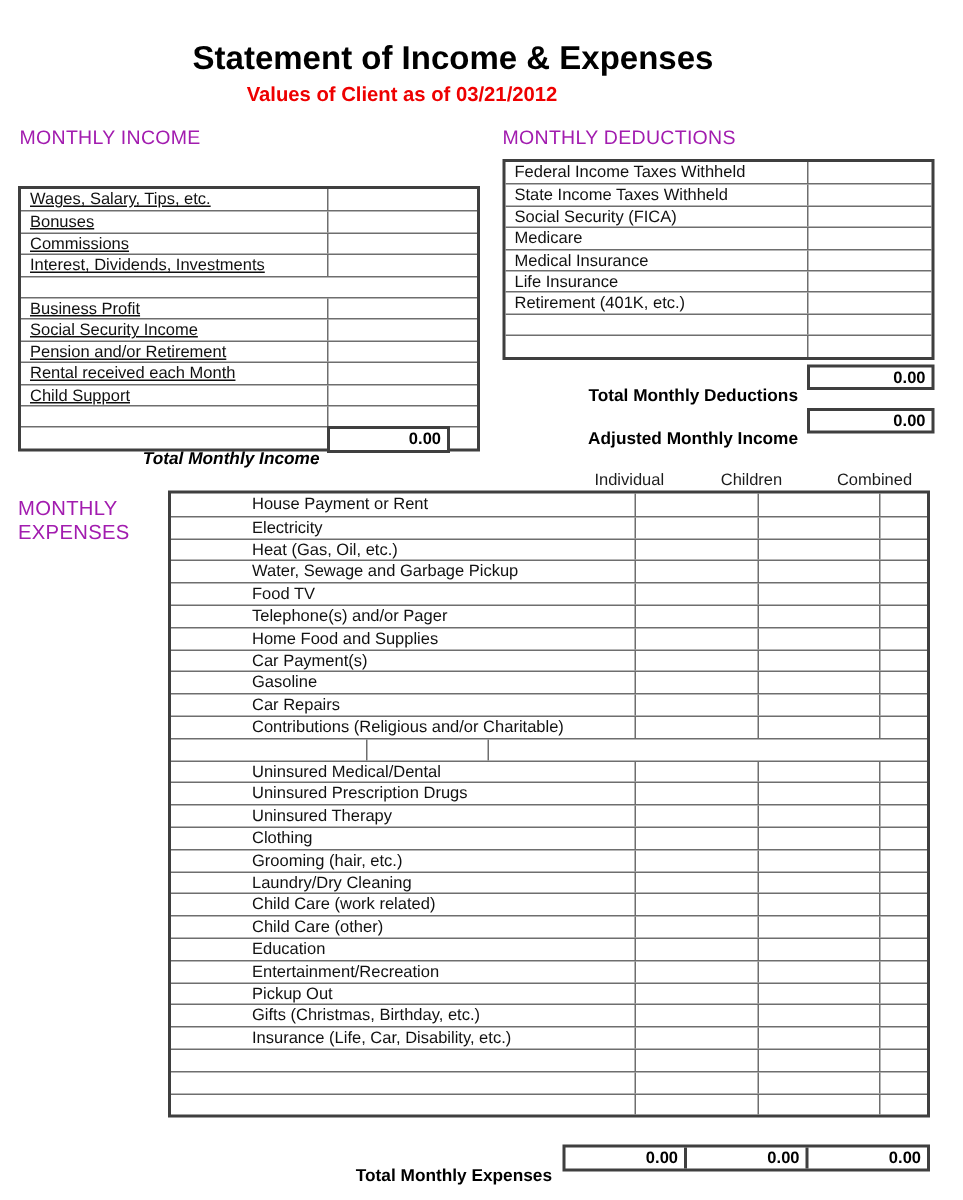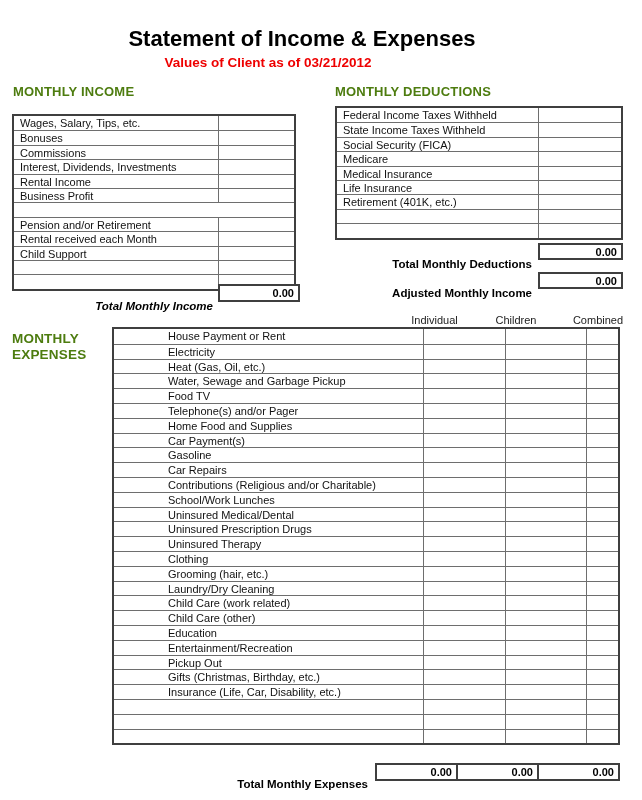--- a/index.html
+++ b/index.html
@@ -16,32 +16,32 @@
   }
   .page-title{
     position:absolute;top:26px;left:0;width:604px;text-align:center;
     font-size:22px;font-weight:bold;color:#000;
   }
   .page-subtitle{
     position:absolute;top:55px;left:0;width:536px;text-align:center;
     font-size:13.5px;font-weight:bold;color:var(--accent-red);
   }
   .section-heading{
-    position:absolute;font-size:13px;font-weight:bold;color:#4d7c0f;
+    position:absolute;font-size:13px;font-weight:normal;color:#a21caf;
     letter-spacing:0.2px;
   }
   #income-heading{left:13px;top:84px;}
   #deductions-heading{left:335px;top:84px;}
   #expenses-heading{left:12px;top:331px;width:100px;line-height:16px;font-size:13.5px;}
 
   .grid-table{
     position:absolute;border:2px solid var(--border-dark);
     box-sizing:border-box;background:#ffffff;
   }
-  #income-table{left:12px;top:114px;width:284px;}
+  #income-table{left:12px;top:124px;width:308px;text-decoration:underline;}
   #deductions-table{left:335px;top:106px;width:288px;}
   #expenses-table{left:112px;top:327px;width:508px;}
 
   .grid-row{display:flex;box-sizing:border-box;border-top:1px solid var(--border-light);}
   .grid-row:first-child{border-top:none;}
   #income-table .grid-row,#deductions-table .grid-row{height:14.4px;}
   #expenses-table .grid-row{height:14.8px;padding-left:48px;}
   .cell{box-sizing:border-box;border-left:1px solid var(--border-light);height:100%;}
   .cell:first-child{border-left:none;}
   .label-cell{
@@ -50,21 +50,21 @@
   }
   #income-table .label-cell{flex:0 0 204px;}
   #income-table .value-cell{flex:1 1 auto;}
   #deductions-table .label-cell{flex:0 0 201px;}
   #deductions-table .value-cell{flex:1 1 auto;}
   #expenses-table .label-cell{flex:0 0 261px;}
   #expenses-table .value-cell{flex:0 0 81.5px;}
   #expenses-table .value-cell:last-child{flex:1 1 auto;}
 
   .col-headers{
-    position:absolute;left:394px;top:314px;width:245px;display:flex;
+    position:absolute;left:379px;top:314px;width:245px;display:flex;
   }
   .col-header{
     font-size:11px;color:#1c1c1c;text-align:center;
   }
   .col-header:nth-child(1){flex:0 0 81px;}
   .col-header:nth-child(2){flex:0 0 82px;}
   .col-header:nth-child(3){flex:0 0 82px;}
 
   .total-label{
     position:absolute;font-size:11.5px;font-weight:bold;color:#000;
@@ -119,28 +119,28 @@
       </div>
       <div class="grid-row">
         <div class="cell label-cell">Commissions</div>
         <div class="cell value-cell"></div>
       </div>
       <div class="grid-row">
         <div class="cell label-cell">Interest, Dividends, Investments</div>
         <div class="cell value-cell"></div>
       </div>
       <div class="grid-row">
-        <div class="cell label-cell">Rental Income</div>
         <div class="cell value-cell"></div>
       </div>
       <div class="grid-row">
         <div class="cell label-cell">Business Profit</div>
         <div class="cell value-cell"></div>
       </div>
       <div class="grid-row">
+        <div class="cell label-cell">Social Security Income</div>
         <div class="cell value-cell"></div>
       </div>
       <div class="grid-row">
         <div class="cell label-cell">Pension and/or Retirement</div>
         <div class="cell value-cell"></div>
       </div>
       <div class="grid-row">
         <div class="cell label-cell">Rental received each Month</div>
         <div class="cell value-cell"></div>
       </div>
@@ -274,21 +274,20 @@
         <div class="cell value-cell"></div>
         <div class="cell value-cell"></div>
       </div>
       <div class="grid-row">
         <div class="cell label-cell">Contributions (Religious and/or Charitable)</div>
         <div class="cell value-cell"></div>
         <div class="cell value-cell"></div>
         <div class="cell value-cell"></div>
       </div>
       <div class="grid-row">
-        <div class="cell label-cell">School/Work Lunches</div>
         <div class="cell value-cell"></div>
         <div class="cell value-cell"></div>
         <div class="cell value-cell"></div>
       </div>
       <div class="grid-row">
         <div class="cell label-cell">Uninsured Medical/Dental</div>
         <div class="cell value-cell"></div>
         <div class="cell value-cell"></div>
         <div class="cell value-cell"></div>
       </div>

